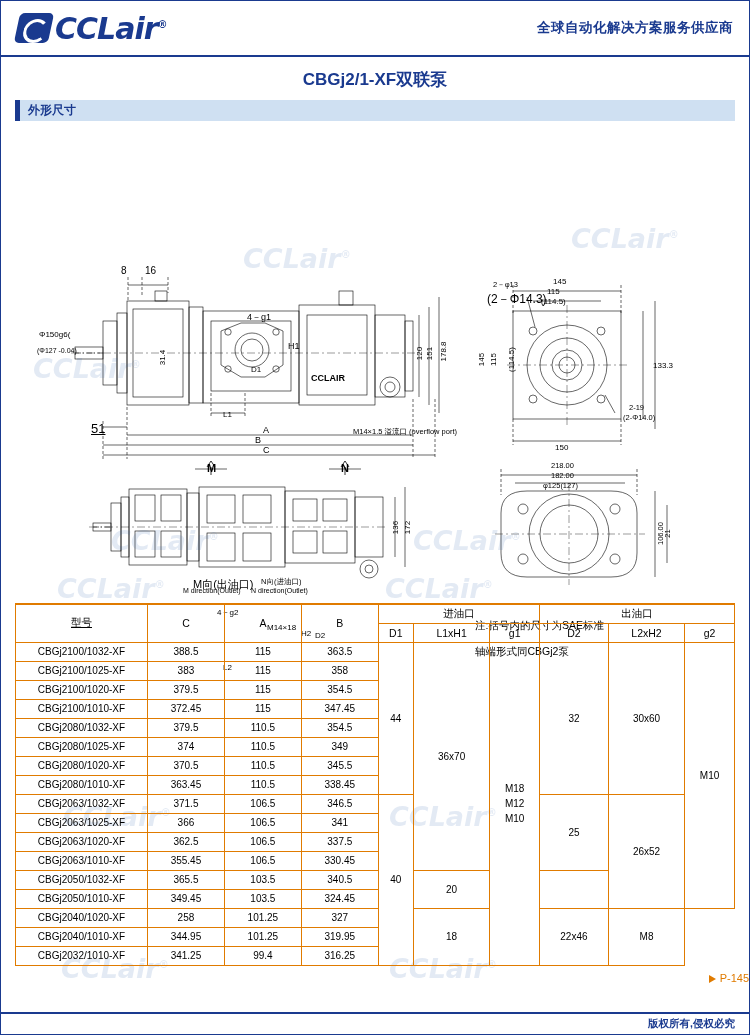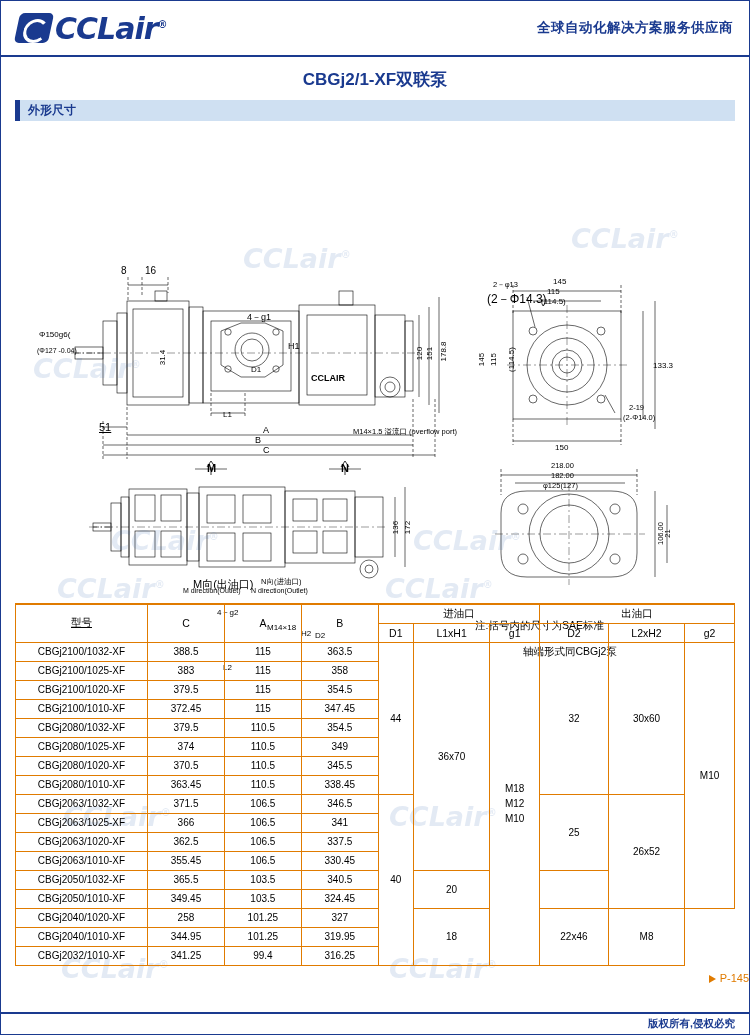--- a/index.html
+++ b/index.html
@@ -341,21 +341,21 @@
     <div class="note" style="left:22px;top:222px;font-size:7px;">(Φ127 -0.04)</div>
     <div class="note" style="left:232px;top:186px;font-size:9px;">4－g1</div>
     <div class="note" style="left:273px;top:216px;font-size:9px;">H1</div>
     <div class="note" style="left:236px;top:240px;font-size:8px;">D1</div>
     <div class="note" style="left:296px;top:248px;font-size:9px;font-weight:bold;">CCLAIR</div>
     <div class="note" style="left:140px;top:228px;font-size:8px;transform:rotate(-90deg);">31.4</div>
     <div class="note" style="left:398px;top:224px;font-size:8px;transform:rotate(-90deg);">120</div>
     <div class="note" style="left:408px;top:224px;font-size:8px;transform:rotate(-90deg);">151</div>
     <div class="note" style="left:418px;top:222px;font-size:8px;transform:rotate(-90deg);">178.8</div>
     <div class="note" style="left:208px;top:285px;font-size:8px;">L1</div>
-    <div class="note" style="left:84px;top:296px;font-size:11px;text-decoration:underline;">51</div>
+    <div class="note" style="left:76px;top:296px;font-size:13px;text-decoration:underline;">51</div>
     <div class="note" style="left:248px;top:300px;font-size:9px;">A</div>
     <div class="note" style="left:240px;top:310px;font-size:9px;">B</div>
     <div class="note" style="left:248px;top:320px;font-size:9px;">C</div>
     <div class="note" style="left:338px;top:302px;font-size:7.5px;">M14×1.5 溢流口 (overflow port)</div>
     <div class="note" style="left:192px;top:337px;font-size:11px;font-weight:bold;">M</div>
     <div class="note" style="left:326px;top:337px;font-size:11px;font-weight:bold;">N</div>
     <div class="note" style="left:374px;top:398px;font-size:8px;transform:rotate(-90deg);">136</div>
     <div class="note" style="left:386px;top:398px;font-size:8px;transform:rotate(-90deg);">172</div>
     <div class="note" style="left:178px;top:452px;font-size:11px;">M向(出油口)</div>
     <div class="note" style="left:168px;top:462px;font-size:7px;">M direction(Outlet)</div>
@@ -380,21 +380,21 @@
     <div class="note" style="left:608px;top:288px;font-size:7.5px;">(2-Φ14.0)</div>
     <div class="note" style="left:540px;top:318px;font-size:8px;">150</div>
 
     <div class="note" style="left:536px;top:336px;font-size:7.5px;">218.00</div>
     <div class="note" style="left:536px;top:346px;font-size:7.5px;">182.00</div>
     <div class="note" style="left:528px;top:356px;font-size:7.5px;">φ125(127)</div>
     <div class="note" style="left:634px;top:404px;font-size:7.5px;transform:rotate(-90deg);">106.00</div>
     <div class="note" style="left:648px;top:404px;font-size:7.5px;transform:rotate(-90deg);">21</div>
 
     <div class="note" style="left:460px;top:494px;font-size:10.5px;">注:括号内的尺寸为SAE标准</div>
-    <div class="note" style="left:460px;top:520px;font-size:10.5px;margin-left:48px;">轴端形式同CBGj2泵</div>
+    <div class="note" style="left:460px;top:520px;font-size:10.5px;">轴端形式同CBGj2泵</div>
 
     <div class="wm" style="left:18px;top:228px;"><span>CCLair</span><sup>®</sup></div>
     <div class="wm" style="left:228px;top:118px;"><span>CCLair</span><sup>®</sup></div>
     <div class="wm" style="left:556px;top:98px;"><span>CCLair</span><sup>®</sup></div>
     <div class="wm" style="left:96px;top:400px;"><span>CCLair</span><sup>®</sup></div>
     <div class="wm" style="left:398px;top:400px;"><span>CCLair</span><sup>®</sup></div>
   </div>
 
   <div class="wm" style="left:56px;top:572px;"><span>CCLair</span><sup>®</sup></div>
   <div class="wm" style="left:384px;top:572px;"><span>CCLair</span><sup>®</sup></div>

